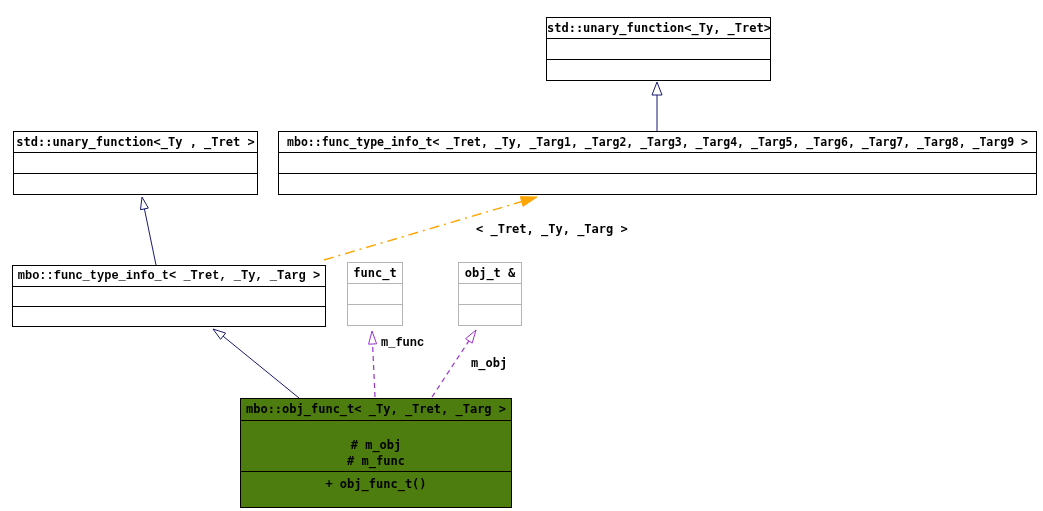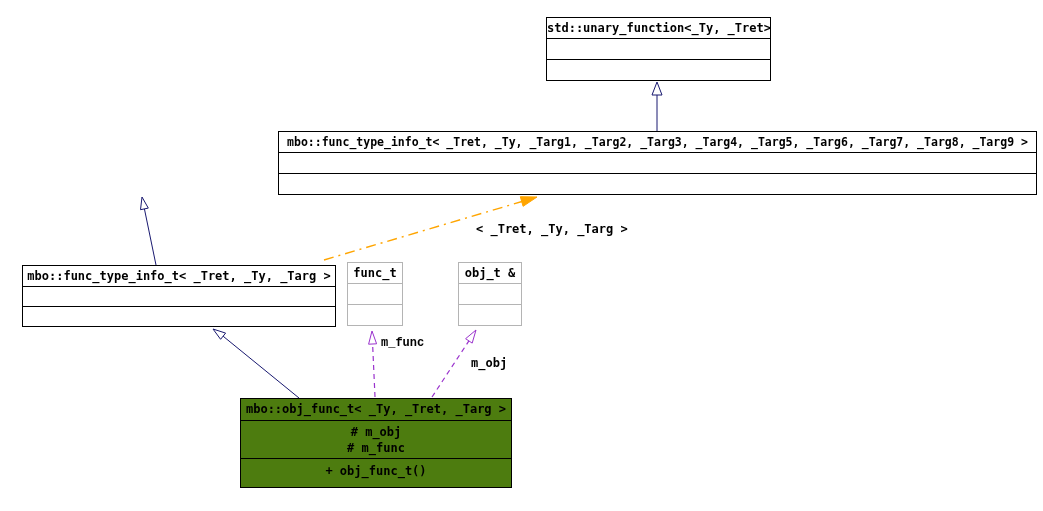--- a/index.html
+++ b/index.html
@@ -40,21 +40,21 @@
     white-space:nowrap;
   }
   #wide-box .title{font-size:11.5px;}
   .edge-label{
     position:absolute;
     font-size:12px;
     line-height:14px;
     white-space:nowrap;
   }
   #edges{position:absolute;left:0;top:0;width:1043px;height:511px;}
-  .padded{padding-top:3px;padding-bottom:2px;}
+  .padded{padding-top:16px;padding-bottom:2px;}
 </style>
 </head>
 <body>
 
 <div id="canvas">
 
   <svg id="edges" viewBox="0 0 1043 511" xmlns="http://www.w3.org/2000/svg">
 
     <g>
       <line x1="657" y1="131" x2="657" y2="95" stroke="#191970" stroke-width="1"></line>
@@ -86,28 +86,33 @@
       <polygon points="476,330 472.2,343.1 465.6,338.7" fill="#ffffff" stroke="#9a32cd" stroke-width="1"></polygon>
     </g>
   </svg>
 
   <div class="cls" style="left:546px;top:17px;width:225px;">
     <div class="title">std::unary_function&lt;_Ty, _Tret&gt;</div>
     <div class="comp" style="height:21px;"></div>
     <div class="comp" style="height:21px;"></div>
   </div>
 
+  <div class="cls" style="left:13px;top:131px;width:245px;">
+    <div class="title">std::unary_function&lt;_Ty , _Tret &gt;</div>
+    <div class="comp" style="height:21px;"></div>
+    <div class="comp" style="height:21px;"></div>
+  </div>
 
   <div class="cls" id="wide-box" style="left:278px;top:131px;width:759px;">
     <div class="title">mbo::func_type_info_t&lt; _Tret, _Ty, _Targ1, _Targ2, _Targ3, _Targ4, _Targ5, _Targ6, _Targ7, _Targ8, _Targ9 &gt;</div>
     <div class="comp" style="height:21px;"></div>
     <div class="comp" style="height:21px;"></div>
   </div>
 
-  <div class="cls" style="left:22px;top:265px;width:314px;">
+  <div class="cls" style="left:12px;top:265px;width:314px;font-family:Liberation Mono, monospace;">
     <div class="title">mbo::func_type_info_t&lt; _Tret, _Ty, _Targ &gt;</div>
     <div class="comp" style="height:20px;"></div>
     <div class="comp" style="height:20px;"></div>
   </div>
 
   <div class="cls weak" style="left:347px;top:262px;width:56px;">
     <div class="title">func_t</div>
     <div class="comp" style="height:21px;"></div>
     <div class="comp" style="height:21px;"></div>
   </div>
@@ -117,21 +122,21 @@
     <div class="comp" style="height:21px;"></div>
     <div class="comp" style="height:21px;"></div>
   </div>
 
   <div class="cls current" style="left:240px;top:398px;width:272px;">
     <div class="title" style="height:21px;line-height:21px;">mbo::obj_func_t&lt; _Ty, _Tret, _Targ &gt;</div>
     <div class="comp padded">
       <div class="memberline"># m_obj</div>
       <div class="memberline"># m_func</div>
     </div>
-    <div class="comp padded" style="padding-top:4px;padding-bottom:8px;">
+    <div class="comp padded" style="padding-top:4px;padding-bottom:15px;">
       <div class="memberline">+ obj_func_t()</div>
     </div>
   </div>
 
   <div class="edge-label" style="left:476px;top:222px;">&lt; _Tret, _Ty, _Targ &gt;</div>
   <div class="edge-label" style="left:381px;top:336px;font-family:Liberation Mono, monospace;">m_func</div>
   <div class="edge-label" style="left:471px;top:356px;">m_obj</div>
 
 </div>
 

